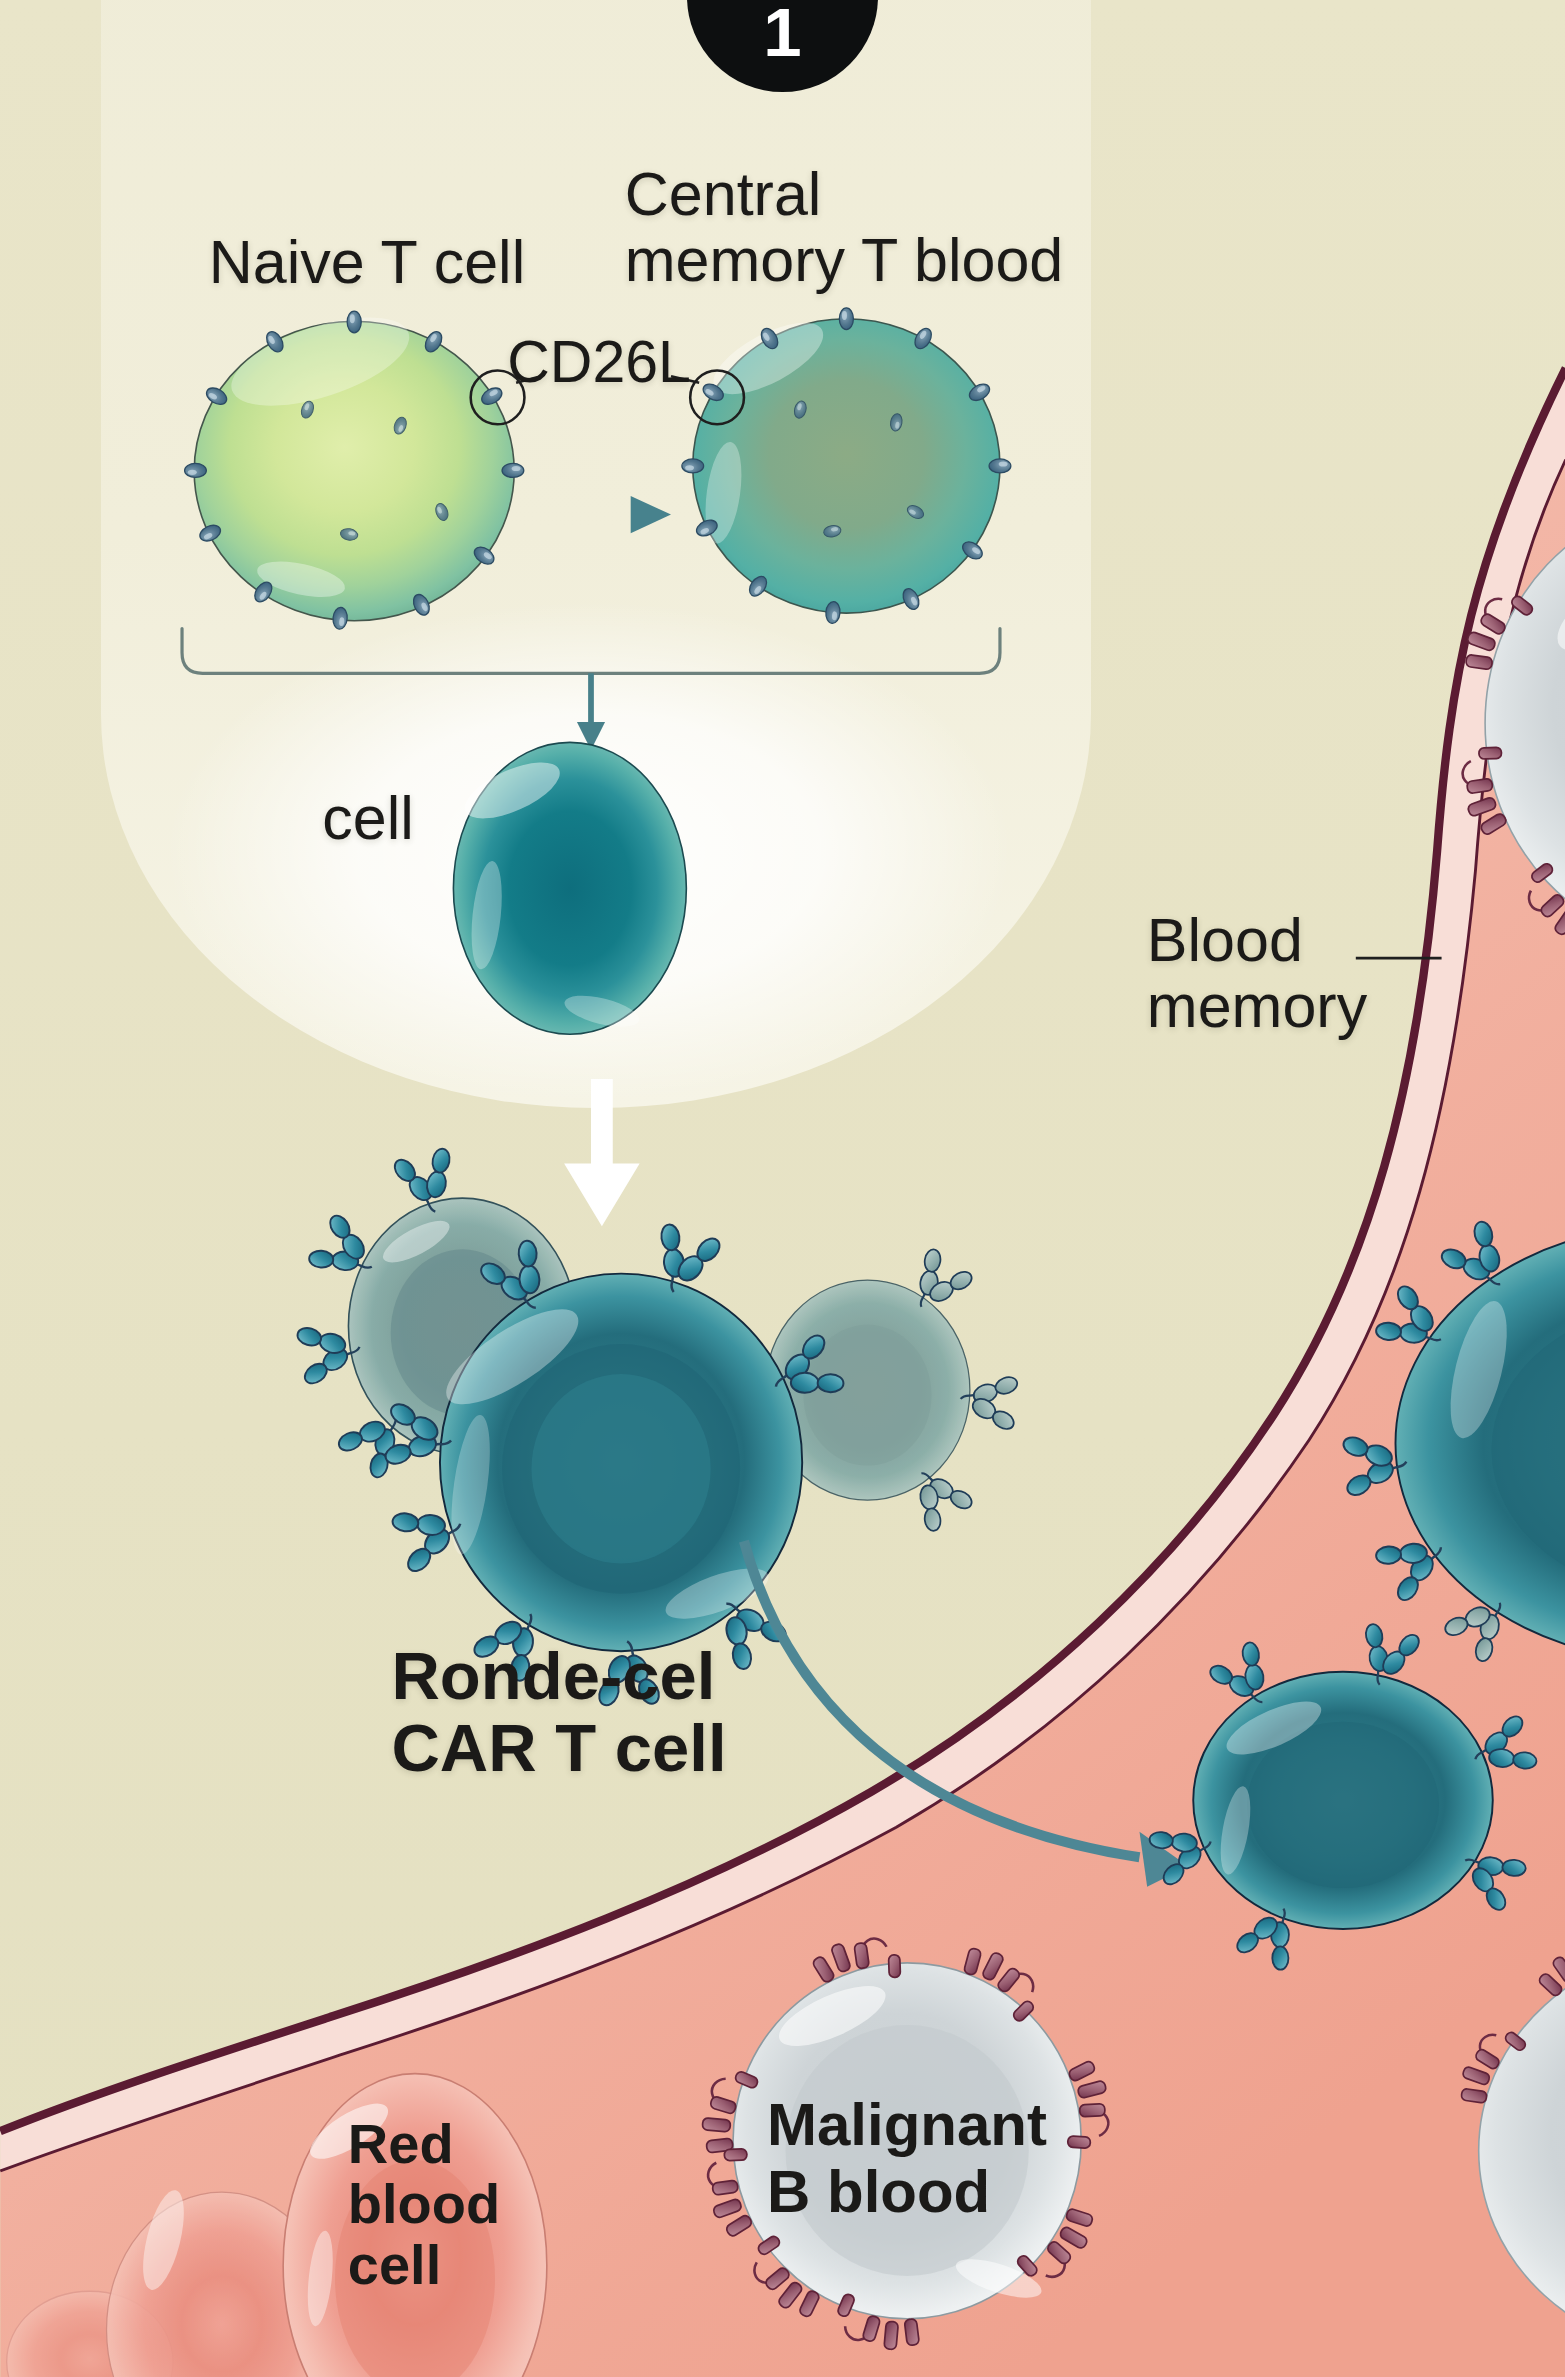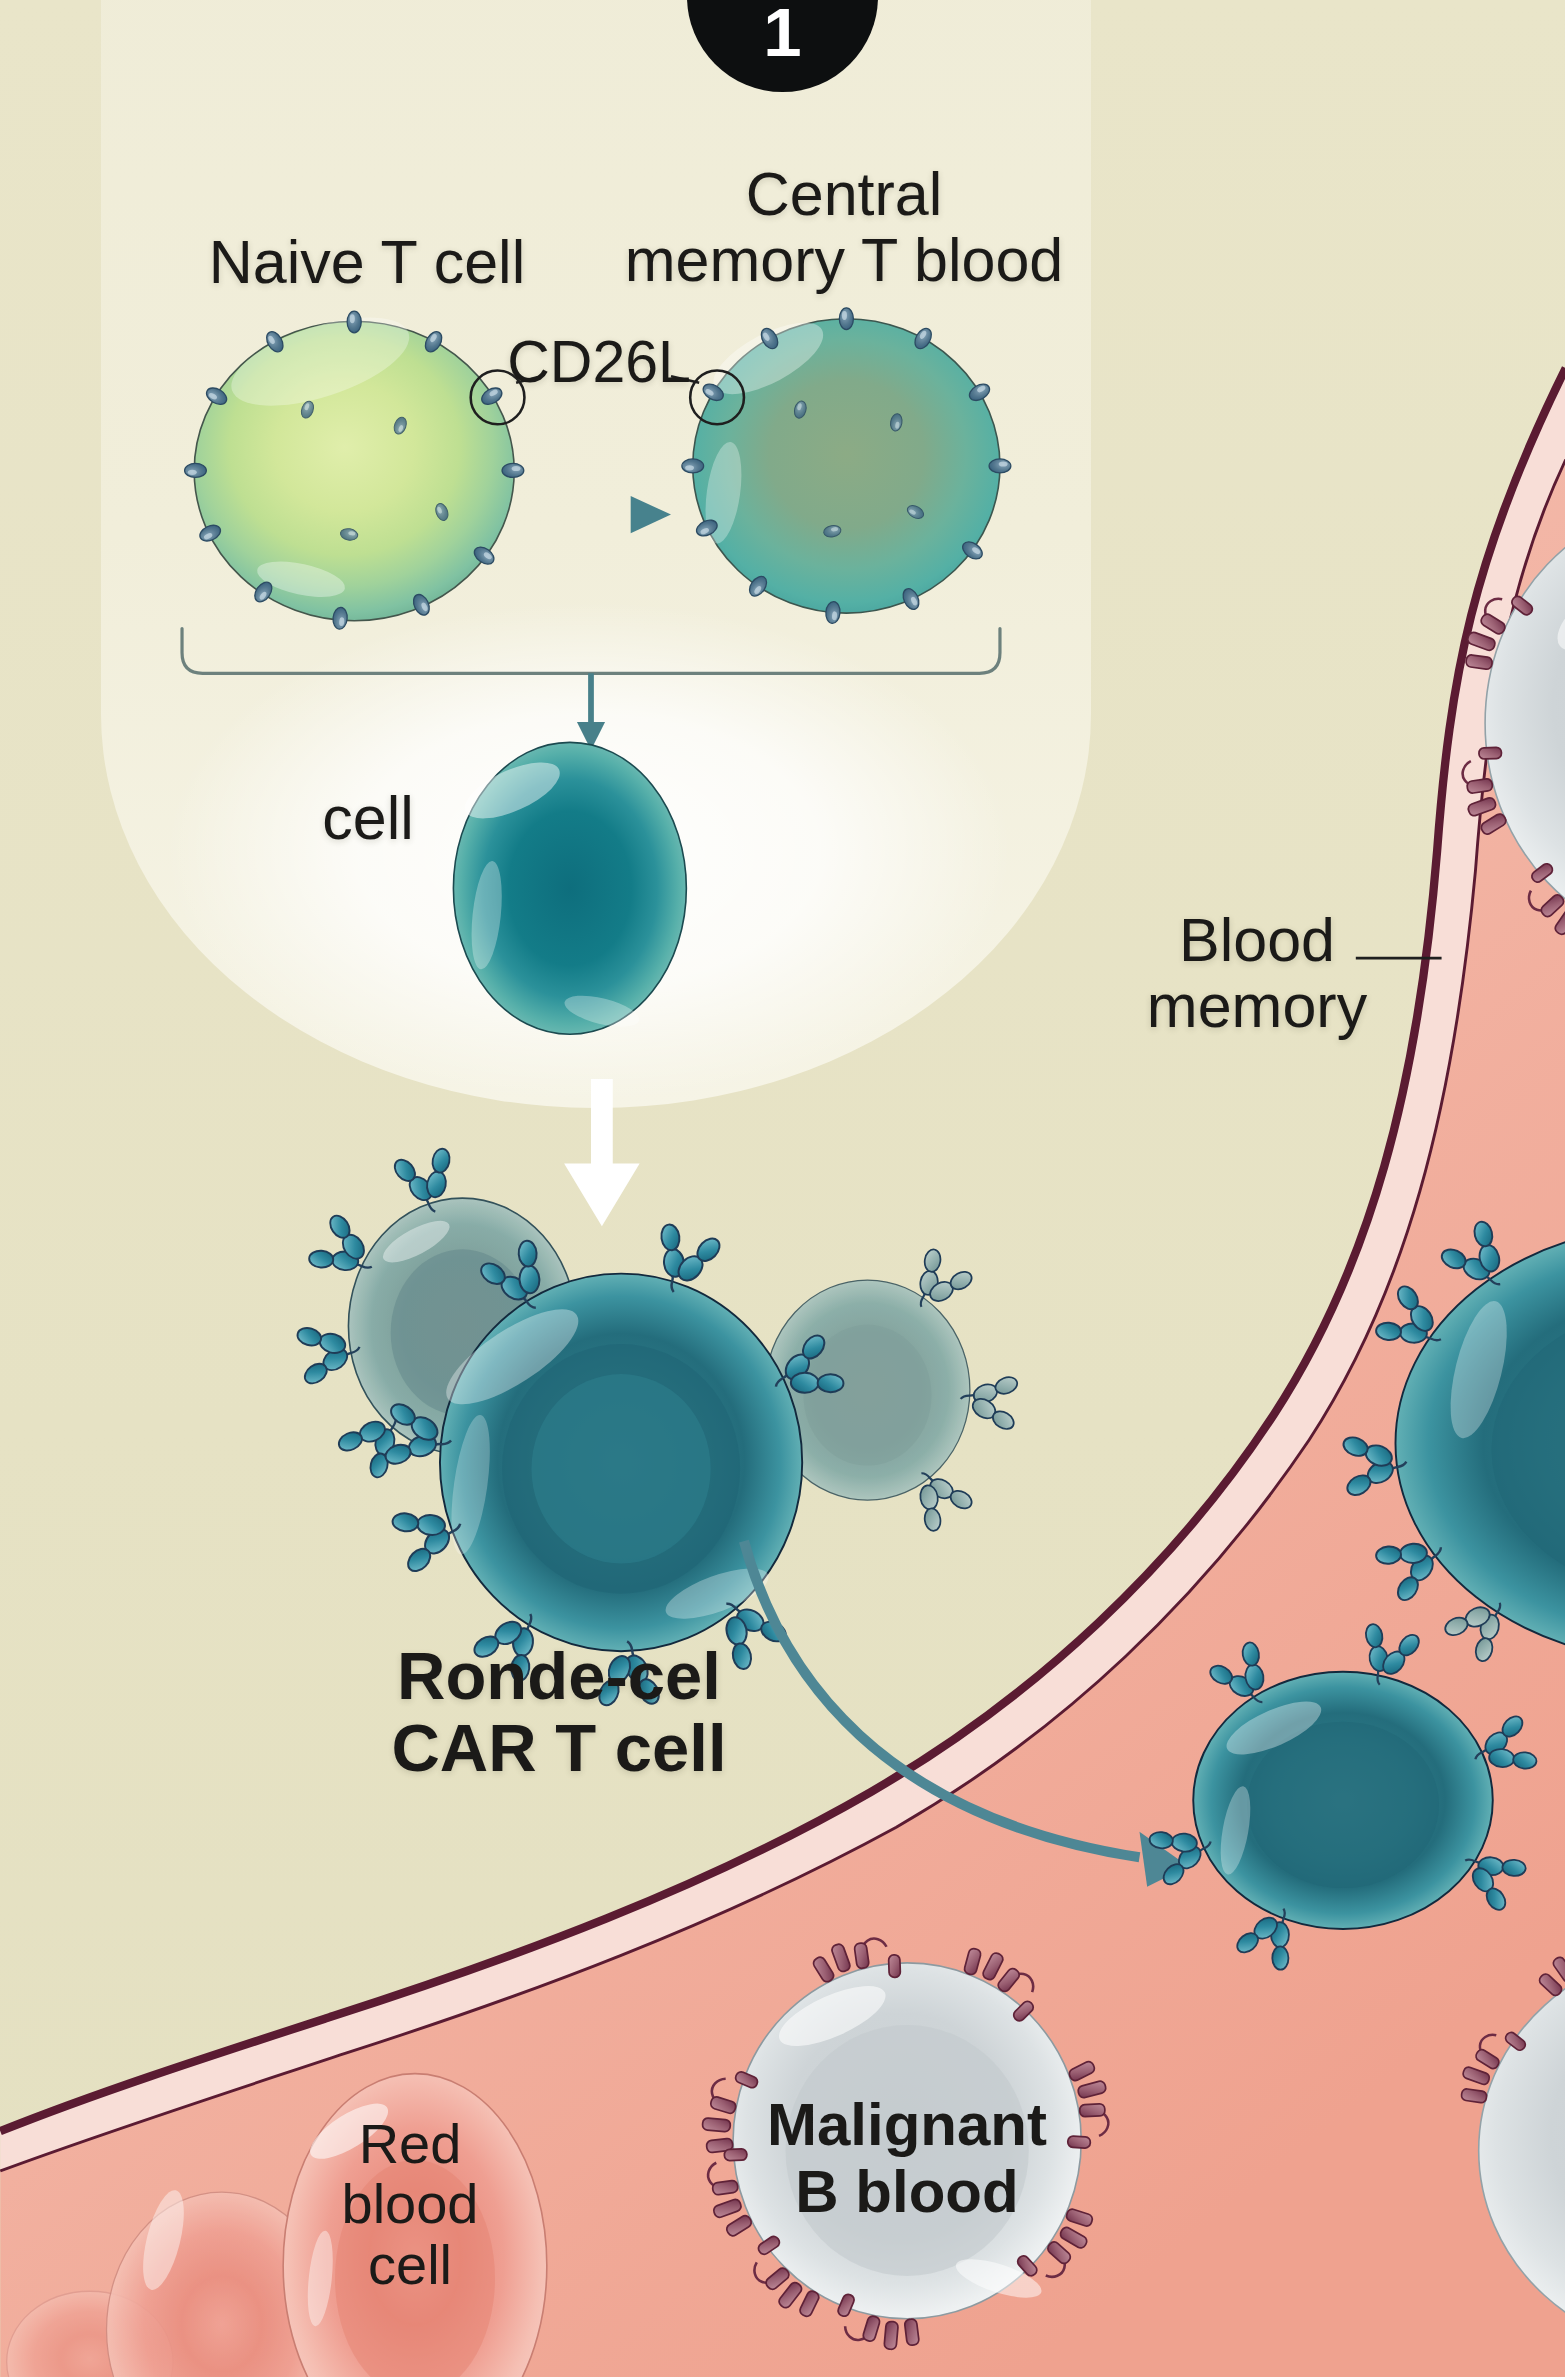--- a/index.html
+++ b/index.html
@@ -7,21 +7,21 @@
           background:linear-gradient(180deg,#e9e5c9 0%,#e6e2c4 60%,#e4e0c1 100%);
           font-family:"Liberation Sans","DejaVu Sans",sans-serif;}
   .panel{position:absolute;left:101px;top:-166px;width:990px;height:1274px;
          background:linear-gradient(180deg,#efecd7 0%,#f1eeda 55%,#f6f4e6 100%);
          border-radius:0 0 494px 494px / 0 0 394px 394px;}
   .art{position:absolute;left:0;top:0;width:1566px;height:2377px;}
   .badge{position:absolute;left:687px;top:-99px;width:191px;height:191px;border-radius:50%;
          background:#0d0f10;z-index:5;}
   .badge span{position:absolute;left:0;right:0;top:97px;text-align:center;
               color:#ffffff;font-size:69px;font-weight:700;line-height:1;}
-  .lbl{position:absolute;z-index:6;color:#1b1a18;text-align:center;
+  .lbl{position:absolute;z-index:6;color:#1b1a18;
        transform:translateX(-50%);text-shadow:0 1.9px 6.4px rgba(60,60,40,0.18);}
   .lbl span{display:block;}
   .f-reg{font-size:61px;font-weight:400;line-height:1.09;}
   .f-bold{font-size:67px;font-weight:700;line-height:1.07;}
   .f-bold-sm{font-size:60px;font-weight:700;line-height:1.12;}
   .f-sm{font-size:56px;font-weight:400;line-height:1.08;}
 </style>
 </head>
 <body>
 
@@ -373,20 +373,20 @@
   <div class="lbl f-bold" style="left:559px;top:1640px;">
     <span>Ronde-cel</span>
     <span>CAR T cell</span>
   </div>
 
   <div class="lbl f-bold-sm" style="left:907px;top:2091px;text-shadow:none;">
     <span>Malignant</span>
     <span>B blood</span>
   </div>
 
-  <div class="lbl f-sm" style="left:410px;top:2114px;text-shadow:none;">
+  <div class="lbl f-sm" style="left:424px;top:2114px;text-shadow:none;font-weight:bold;">
     <span>Red</span>
     <span>blood</span>
     <span>cell</span>
   </div>
 
 </div>
 
 
 </body></html>

